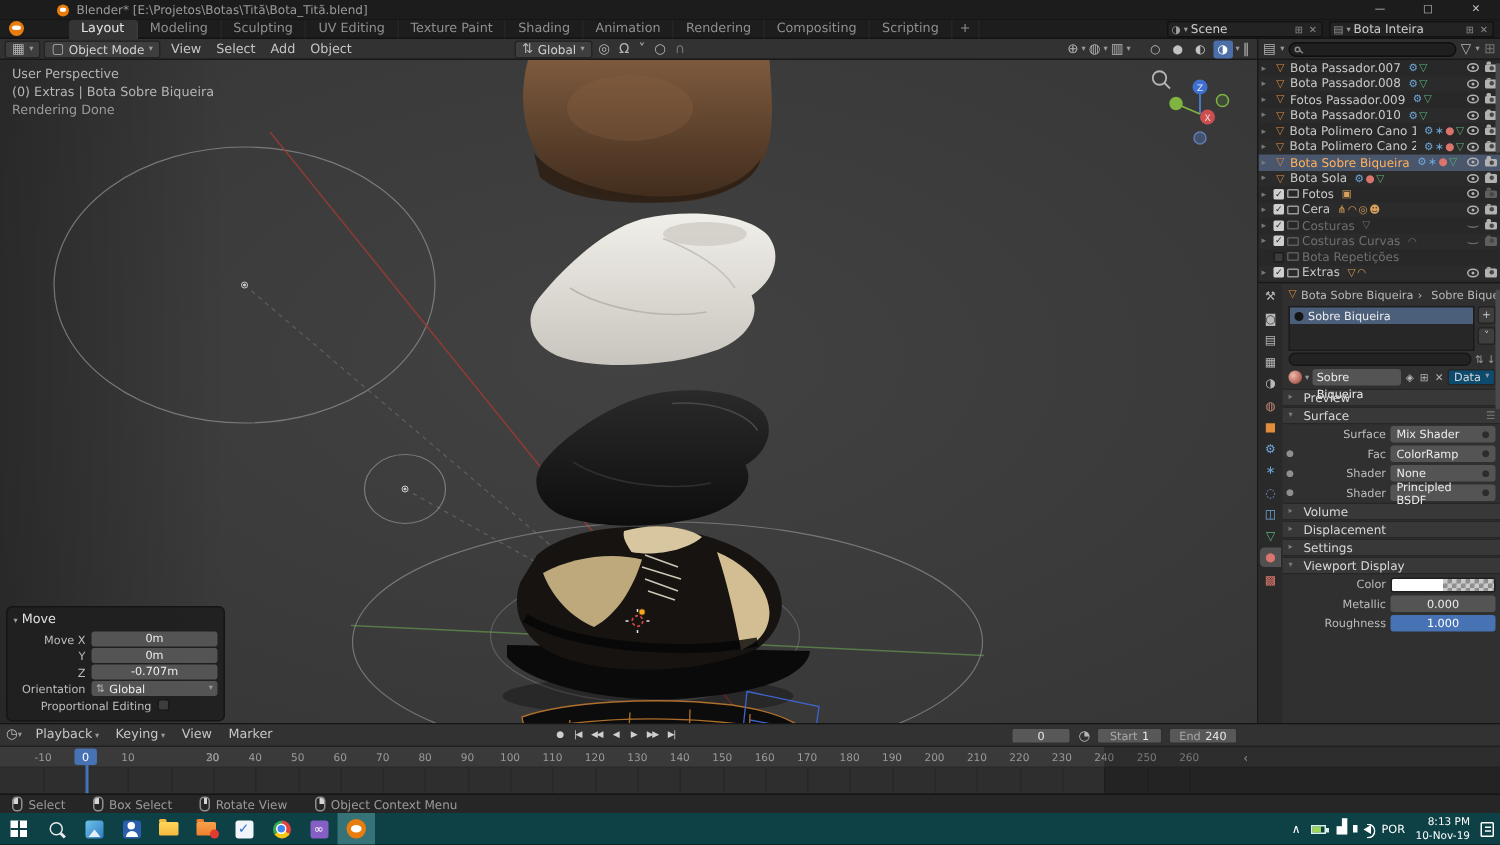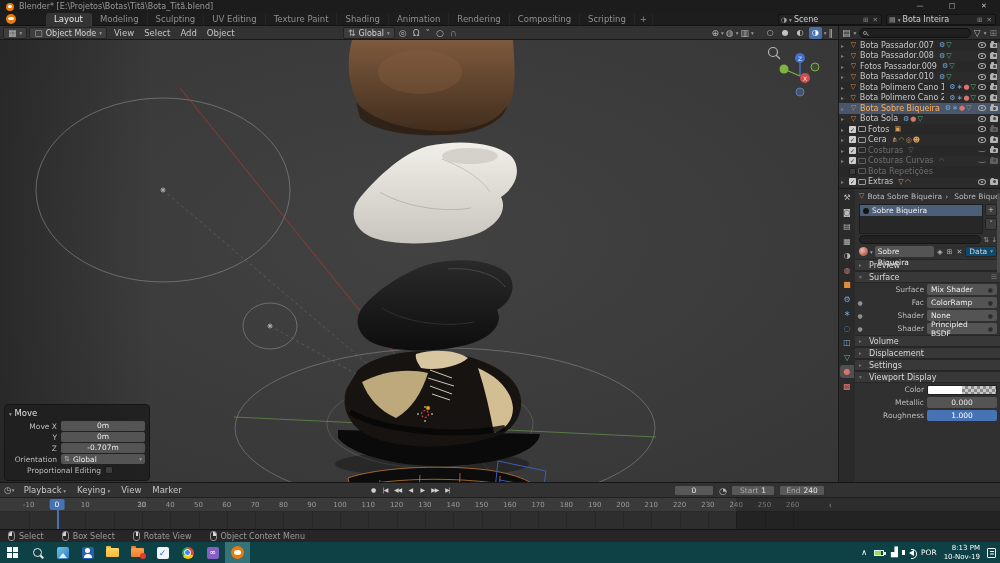--- a/index.html
+++ b/index.html
@@ -1,21 +1,21 @@
 <!DOCTYPE html>
 <html><head>
 <meta charset="utf-8">
 <style>
   html,body{margin:0;padding:0;width:1000px;height:563px;overflow:hidden;background:#000;
     font-family:"DejaVu Sans","Liberation Sans",sans-serif;-webkit-font-smoothing:antialiased;}
   *{box-sizing:border-box;user-select:none;}
   .abs{position:absolute;}
   
   #titlebar{position:absolute;left:0;top:0;width:1000px;height:13px;background:#1c1c1c;color:#9a9a9a;
-    font-size:8px;display:flex;align-items:center;}
+    font-size:8px;display:flex;align-items:center;padding-left:32px;}
   .blicon{width:8px;height:8px;border-radius:50%;background:#e87d0d;margin:0 5px 0 6px;position:relative;}
   .blicon::after{content:'';position:absolute;left:2px;top:2.5px;width:4px;height:2.6px;background:#fff;border-radius:50%;}
   #win-controls{position:absolute;right:0;top:0;height:13px;display:flex;}
   #win-controls span{width:32px;text-align:center;font-size:7px;line-height:13px;color:#c0c0c0;}
   
   #topbar{position:absolute;left:0;top:13px;width:1000px;height:13px;background:#1d1d1d;display:flex;align-items:center;border-bottom:1px solid #131313;}
   #topbar .blicon2{width:10px;height:10px;border-radius:50%;background:#e87d0d;margin:0 6px;position:relative;}
   #topbar .blicon2::after{content:'';position:absolute;left:2px;top:3px;width:5.5px;height:3.4px;background:#fff;border-radius:50%;}
   .menu{color:#b9b9b9;font-size:8.5px;padding:0 6px;line-height:13px;}
   #ws-tabs{display:flex;margin-left:24px;height:13px;}
@@ -402,20 +402,25 @@
       <circle cx="800" cy="18" r="5" fill="#3f6fd0"></circle>
         <text x="800" y="20.5" font-size="6" fill="#e5ecff" text-anchor="middle">Z</text>
       <circle cx="784" cy="29" r="4.5" fill="#7fb441"></circle>
       <circle cx="805" cy="38" r="5" fill="#cc4f4f"></circle>
         <text x="805" y="40.5" font-size="6" fill="#ffe2e2" text-anchor="middle">X</text>
       <circle cx="800" cy="52" r="4" fill="#44536b" stroke="#5d7db3" stroke-width="1"></circle>
       <circle cx="815" cy="27" r="4" fill="#3f4a39" stroke="#7fb441" stroke-width="1"></circle>
     </g>
   </svg>
 
+  <div id="vp-overlay">
+    <div>User Perspective</div>
+    <div>(0) Extras | Bota Sobre Biqueira</div>
+    <div class="l3">Rendering Done</div>
+  </div>
 
   
   <div id="move-panel">
     <div class="ptitle"><span class="caret">▾</span> <span>Move</span></div>
     <div id="mv-fields">
         <div class="mrow">
           <span class="mlabel">Move X</span>
           <span class="mval">0m</span>
         </div>
         <div class="mrow">

